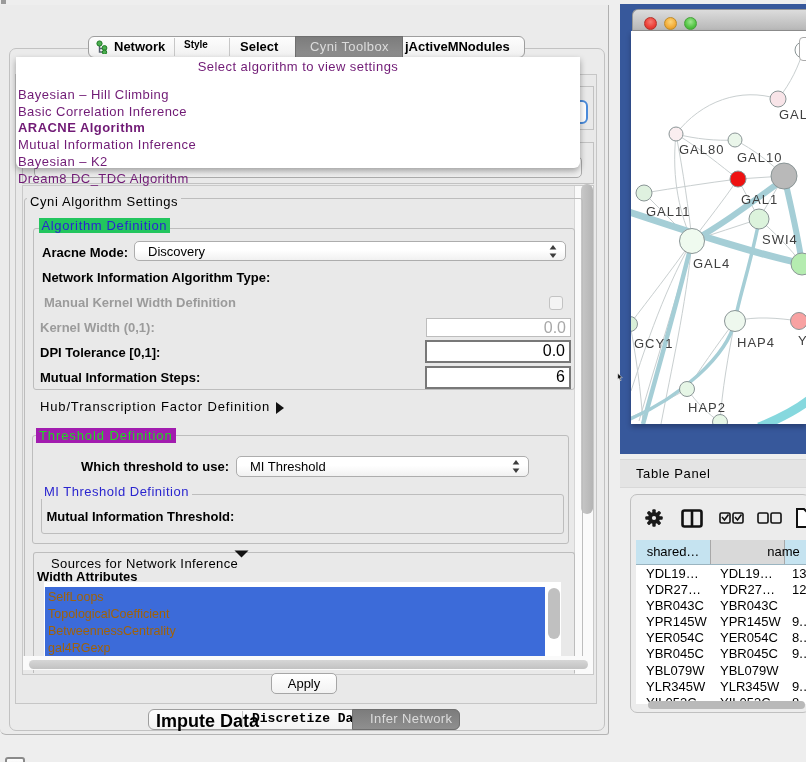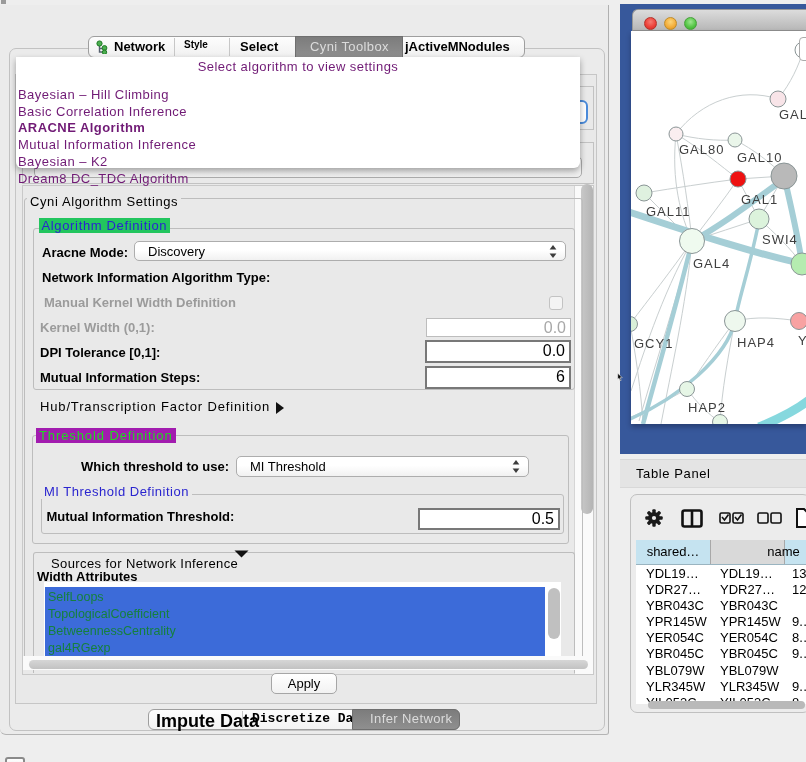--- a/index.html
+++ b/index.html
@@ -99,33 +99,32 @@
     <svg class="carr" viewBox="0 0 8 13">
           <path d="M4 0 L7.4 4.4 L0.6 4.4 Z" fill="#3c3c3c"></path>
           <path d="M4 13 L7.4 8.6 L0.6 8.6 Z" fill="#3c3c3c"></path>
         </svg>
   </div>
 
   <div class="groupbox" style="left:41px;top:489px;width:523px;height:40px;"></div>
   <div class="gtitle" style="left:41px;top:479px;background:#e9e9e9;color:#2a25cf;letter-spacing:0.5px;">MI Threshold Definition</div>
 
   <div class="abs blbl" style="left:46.5px;top:504px;">Mutual Information Threshold:</div>
-  <div class="tf" style="left:418px;top:503px;width:142px;height:22px;border:2px solid #787878;line-height:18px;">0.5</div>
 
   <div class="groupbox" style="left:33px;top:546.5px;width:542px;height:121px;border-bottom:none;border-radius:3px 3px 0 0;"></div>
   <div class="gtitle lbl" style="left:37px;top:551px;background:#e9e9e9;letter-spacing:0.4px;margin-left:11px;">Sources for Network Inference</div>
   <svg class="abs" style="left:234px;top:544.5px;" width="15" height="8" viewBox="0 0 15 8">
         <path d="M0.5 0.5 L14.5 0.5 L7.5 7.5 Z" fill="#111"></path>
       </svg>
 
   <div class="abs blbl" style="left:37px;top:564px;">Width Attributes</div>
 
   <div class="abs" style="left:44px;top:577px;width:517px;height:76px;background:#ffffff;"></div>
   <div class="abs" style="left:45px;top:582px;width:500px;height:69px;background:#3c6bd9;"></div>
-  <div class="abs" style="left:48px;top:584px;font-size:12.5px;color:#15803d;line-height:16.85px;white-space:nowrap;">SelfLoops<br>TopologicalCoefficient<br>BetweennessCentrality<br>gal4RGexp</div>
+  <div class="abs" style="left:48px;top:584px;font-size:12.5px;color:#a16207;line-height:16.85px;white-space:nowrap;">SelfLoops<br>TopologicalCoefficient<br>BetweennessCentrality<br>gal4RGexp</div>
   <div class="abs" style="left:548px;top:583px;width:12px;height:51px;background:#c0c0c0;border-radius:6px;"></div>
 
   <div class="abs" style="left:23px;top:651px;width:570px;height:14px;background:#fafafa;"></div>
   <div class="abs" style="left:29px;top:654.5px;width:559px;height:9px;background:linear-gradient(#d6d6d6,#c2c2c2);border-radius:5px;"></div>
 
   <div class="abs" style="left:271px;top:668px;width:66px;height:21px;border:1px solid #a6a6a6;border-radius:5px;background:linear-gradient(#ffffff,#f2f2f2);box-sizing:border-box;text-align:center;font-size:13px;line-height:19px;">Apply</div>
 
   <div class="abs" id="bottabs" style="left:148px;top:704px;height:21px;">
     <div class="abs" style="left:0;top:0;width:312px;height:21px;border:1px solid #9e9e9e;border-radius:6px;background:linear-gradient(#fdfdfd,#f3f3f3);box-sizing:border-box;"></div>
     <div class="abs" style="left:8px;top:2px;font-size:18px;font-weight:600;white-space:nowrap;">Impute Data</div>

